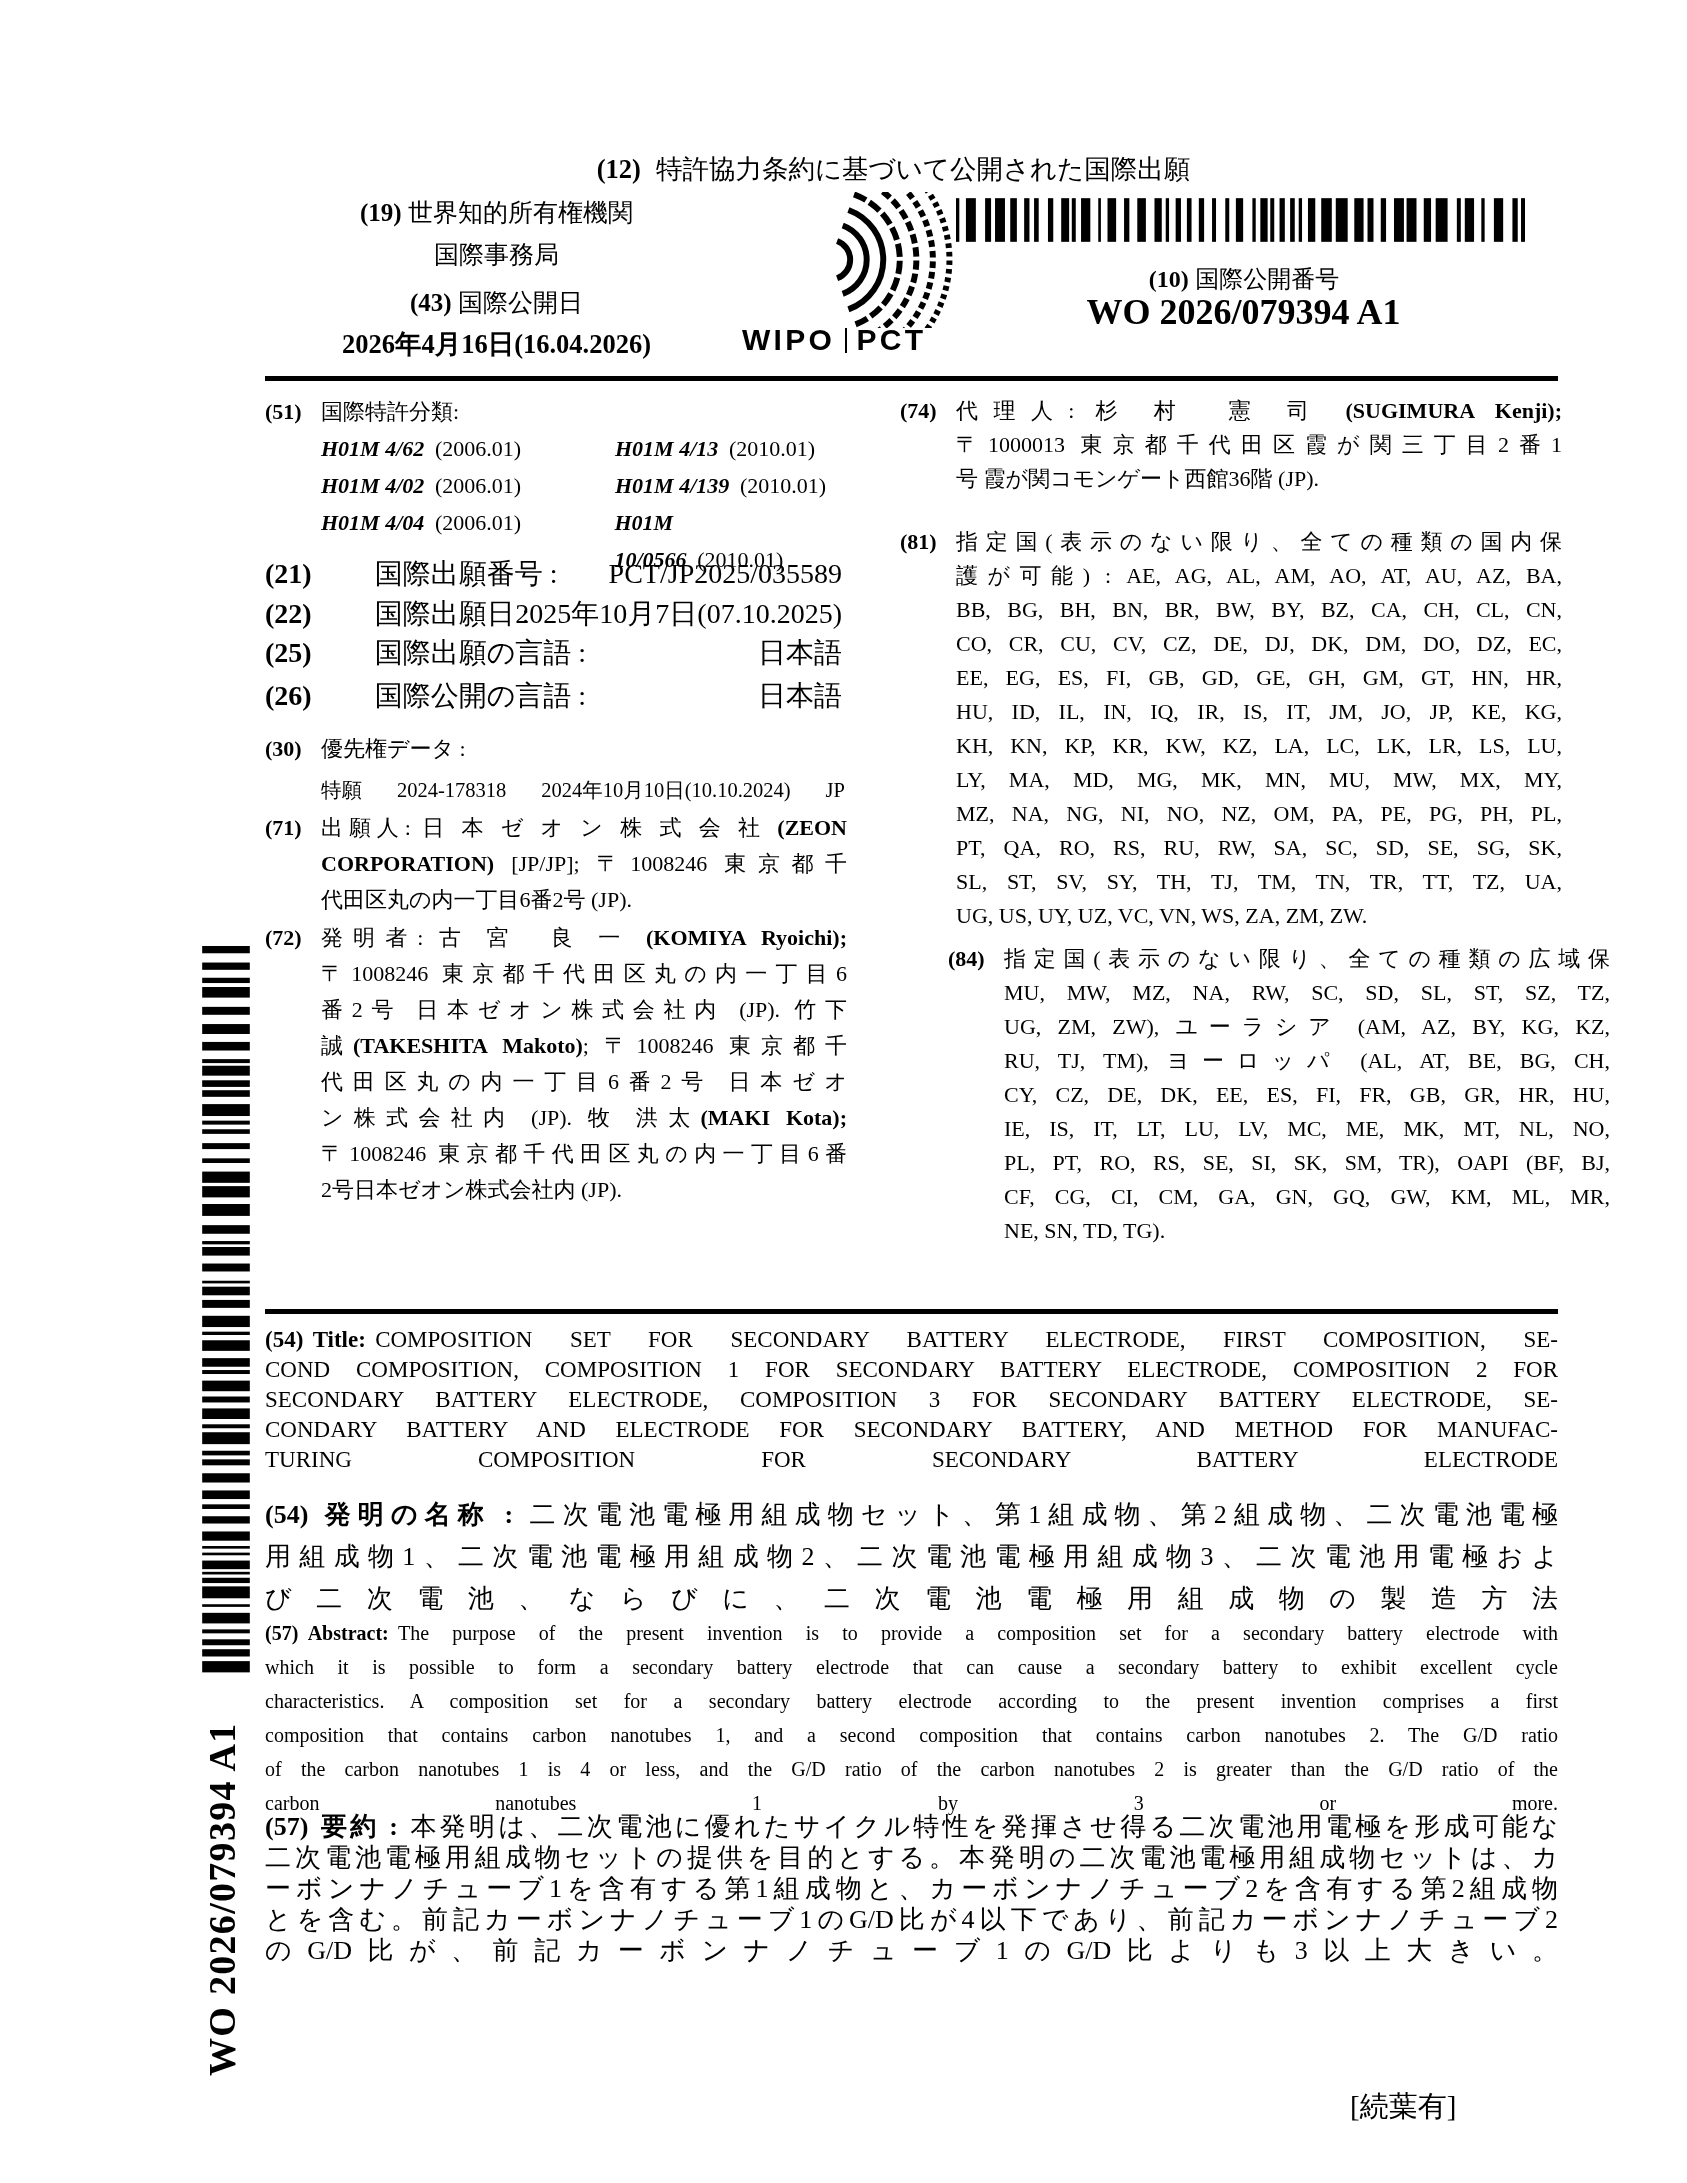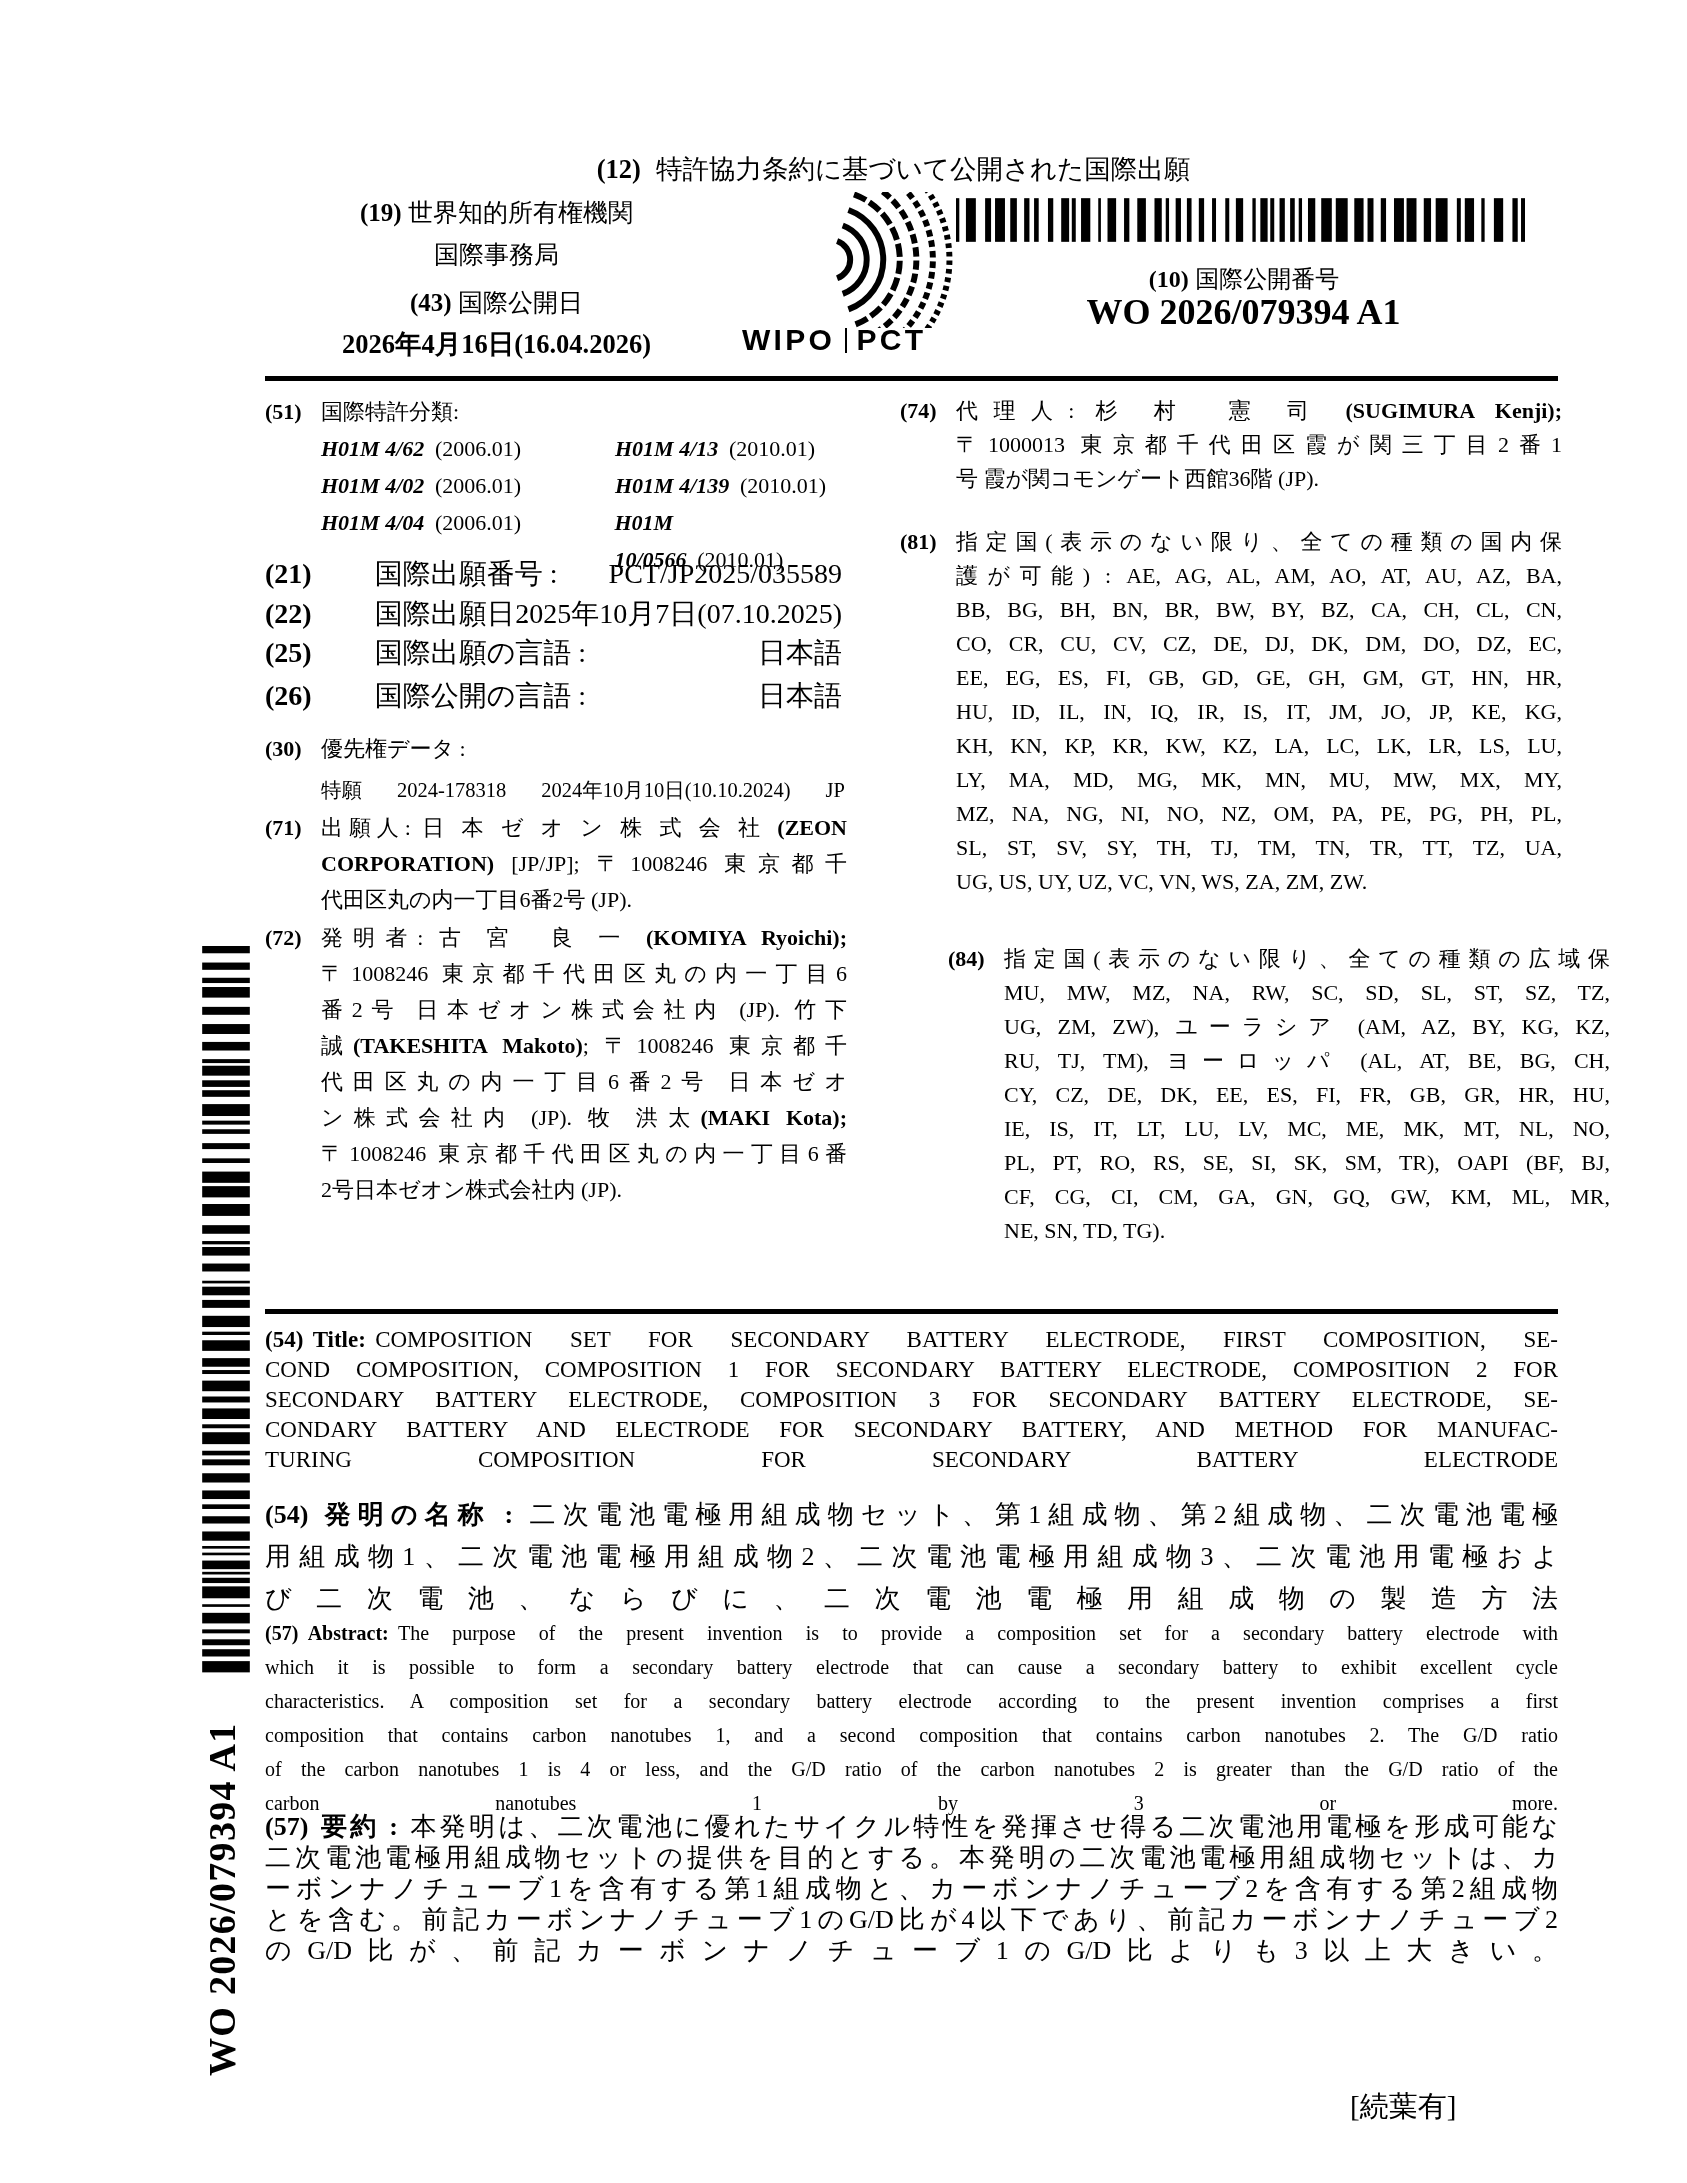--- a/index.html
+++ b/index.html
@@ -311,20 +311,21 @@
     <div class="lines">
         <div class="cline">指定国(表示のない限り、全ての種類の国内保</div>
         <div class="cline">護が可能) : AE, AG, AL, AM, AO, AT, AU, AZ, BA,</div>
         <div class="cline">BB, BG, BH, BN, BR, BW, BY, BZ, CA, CH, CL, CN,</div>
         <div class="cline">CO, CR, CU, CV, CZ, DE, DJ, DK, DM, DO, DZ, EC,</div>
         <div class="cline">EE, EG, ES, FI, GB, GD, GE, GH, GM, GT, HN, HR,</div>
         <div class="cline">HU, ID, IL, IN, IQ, IR, IS, IT, JM, JO, JP, KE, KG,</div>
         <div class="cline">KH, KN, KP, KR, KW, KZ, LA, LC, LK, LR, LS, LU,</div>
         <div class="cline">LY, MA, MD, MG, MK, MN, MU, MW, MX, MY,</div>
         <div class="cline">MZ, NA, NG, NI, NO, NZ, OM, PA, PE, PG, PH, PL,</div>
+        <div class="cline">PT, QA, RO, RS, RU, RW, SA, SC, SD, SE, SG, SK,</div>
         <div class="cline">SL, ST, SV, SY, TH, TJ, TM, TN, TR, TT, TZ, UA,</div>
         <div class="cline">UG, US, UY, UZ, VC, VN, WS, ZA, ZM, ZW.</div>
       </div>
   </div>
 
   <div class="sec rcol abs" id="sec84">
     <span class="num">(84)</span>
     <div class="lines">
         <div class="cline">指定国(表示のない限り、全ての種類の広域保</div>
         <div class="cline">MU, MW, MZ, NA, RW, SC, SD, SL, ST, SZ, TZ,</div>

